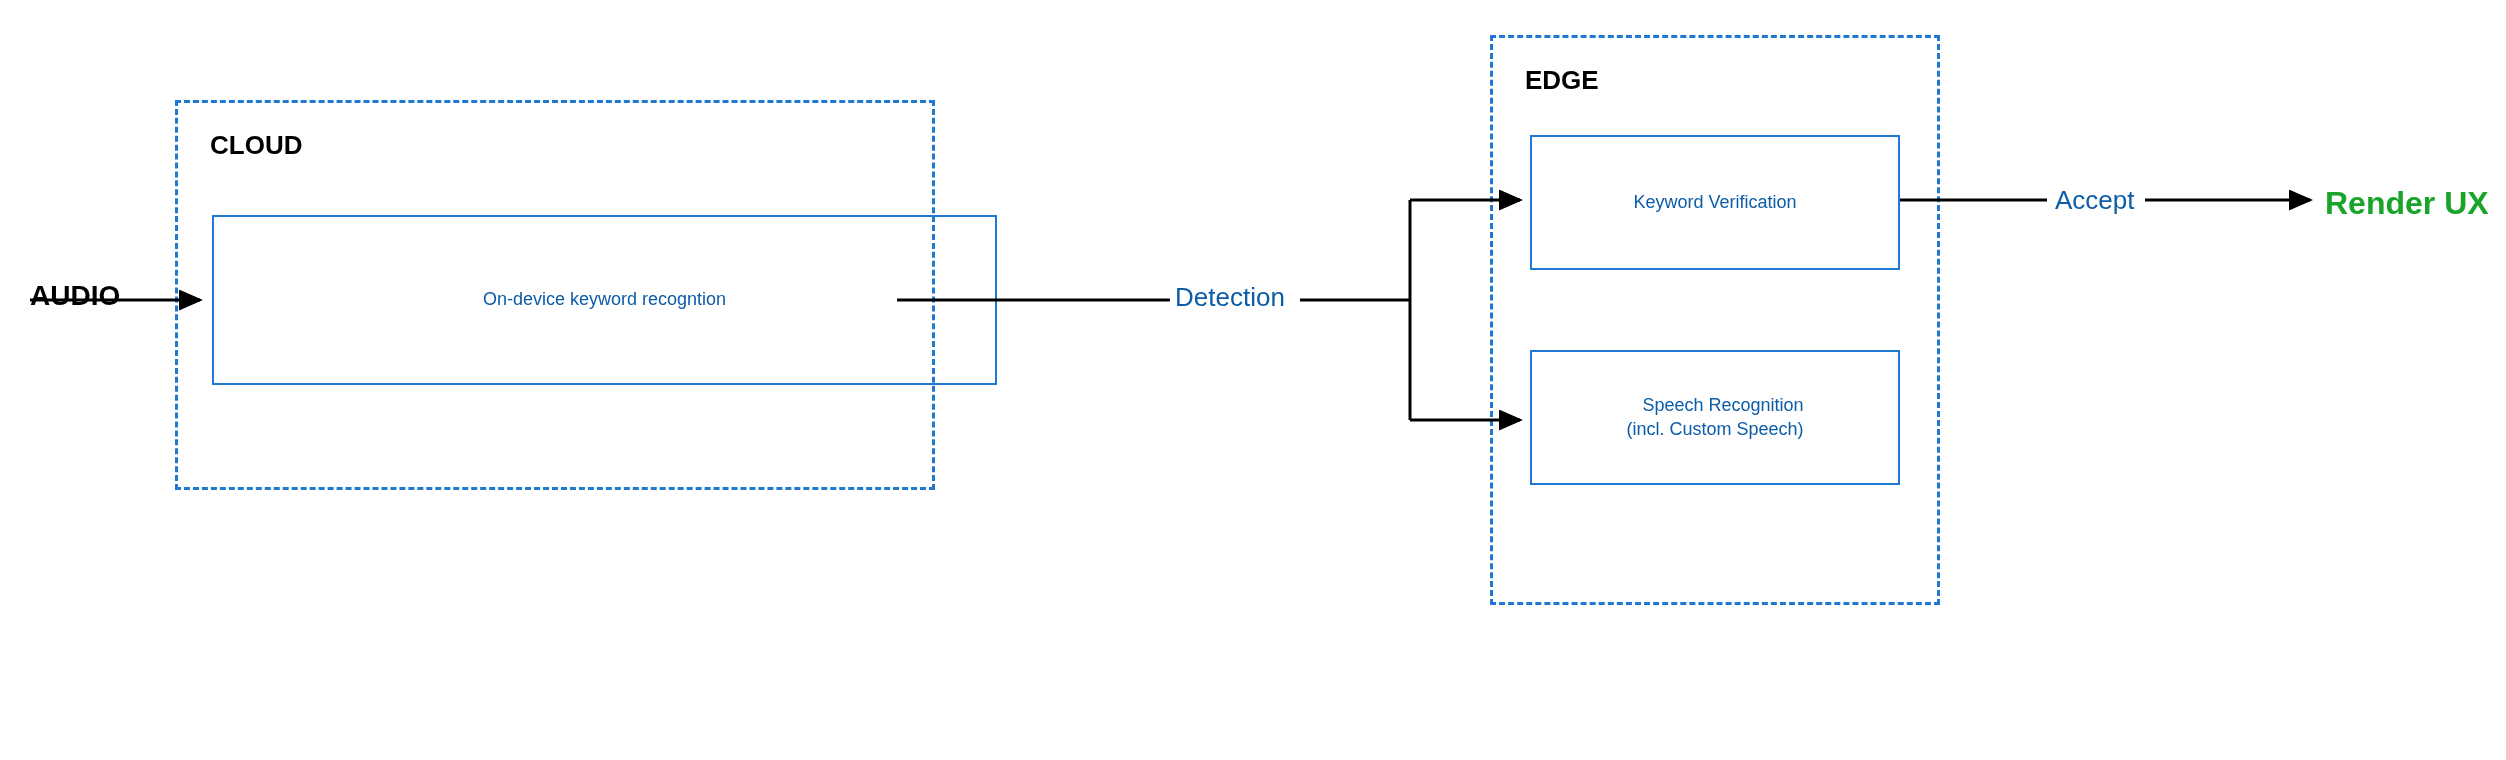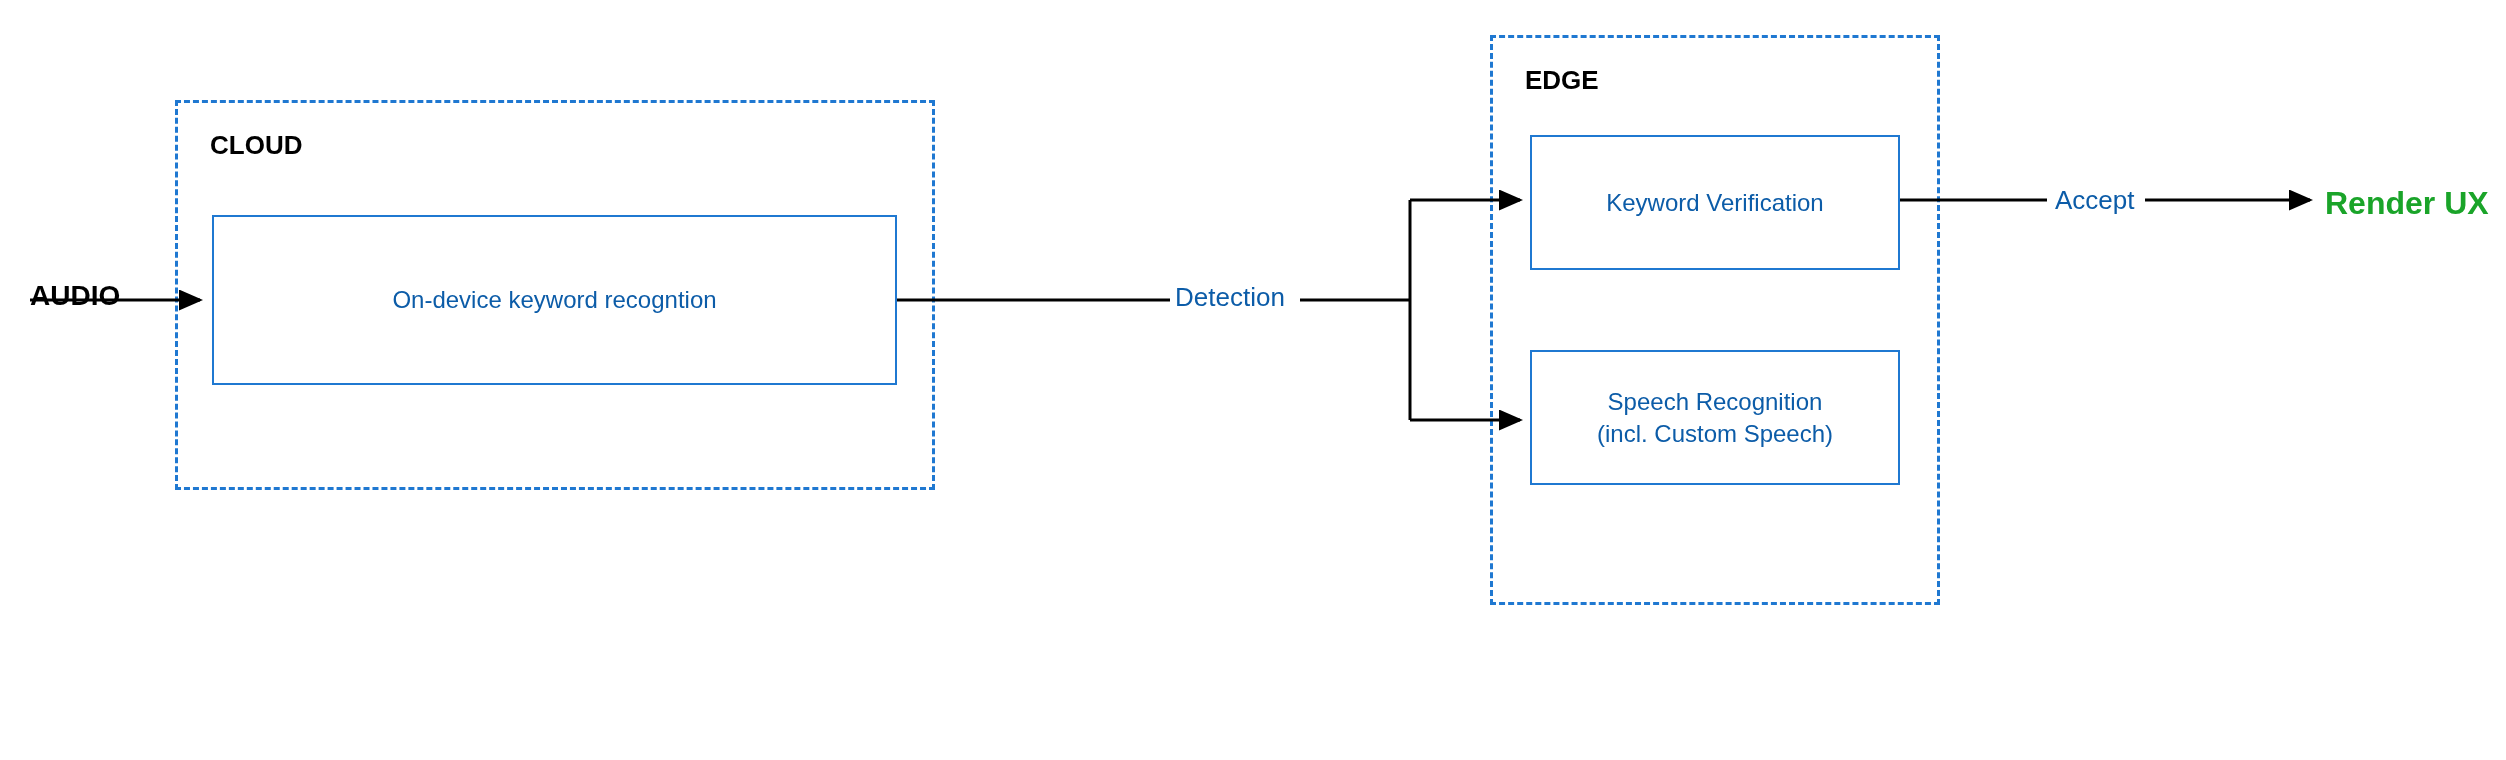--- a/index.html
+++ b/index.html
@@ -18,23 +18,23 @@
     border: 3px dashed #1f78d1;
     box-sizing: border-box;
   }
   .solid-box {
     position: absolute;
     border: 2px solid #1f78d1;
     box-sizing: border-box;
     display: flex;
     align-items: center;
     justify-content: center;
-    text-align: center;
+    text-align: right;
     color: #0c5ca8;
-    font-size: 24px;
+    font-size: 18px;
     line-height: 1.3;
     padding: 10px 20px;
   }
   .group-label {
     position: absolute;
     font-weight: 700;
     font-size: 26px;
     color: #000;
   }
   .text-label {
@@ -58,21 +58,21 @@
 </style>
 </head>
 <body>
 
 <div class="canvas">
 
   <div class="dashed-box" style="left:175px; top:100px; width:760px; height:390px;"></div>
 
   <div class="group-label" style="left:210px; top:130px;">CLOUD</div>
 
-  <div class="solid-box" style="left:212px; top:215px; width:685px; height:170px;">
+  <div class="solid-box" style="left:212px; top:215px; width:785px; height:170px;">
     <span>On-device keyword recogntion</span>
   </div>
 
   <div class="dashed-box" style="left:1490px; top:35px; width:450px; height:570px;"></div>
 
   <div class="group-label" style="left:1525px; top:65px;">EDGE</div>
 
   <div class="solid-box" style="left:1530px; top:135px; width:370px; height:135px;">
     <span>Keyword Verification</span>
   </div>

